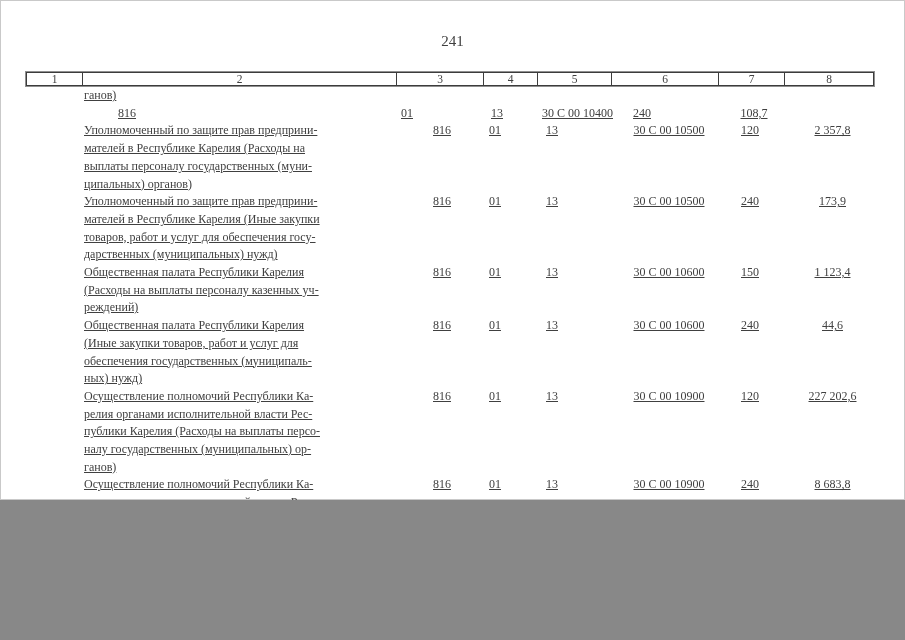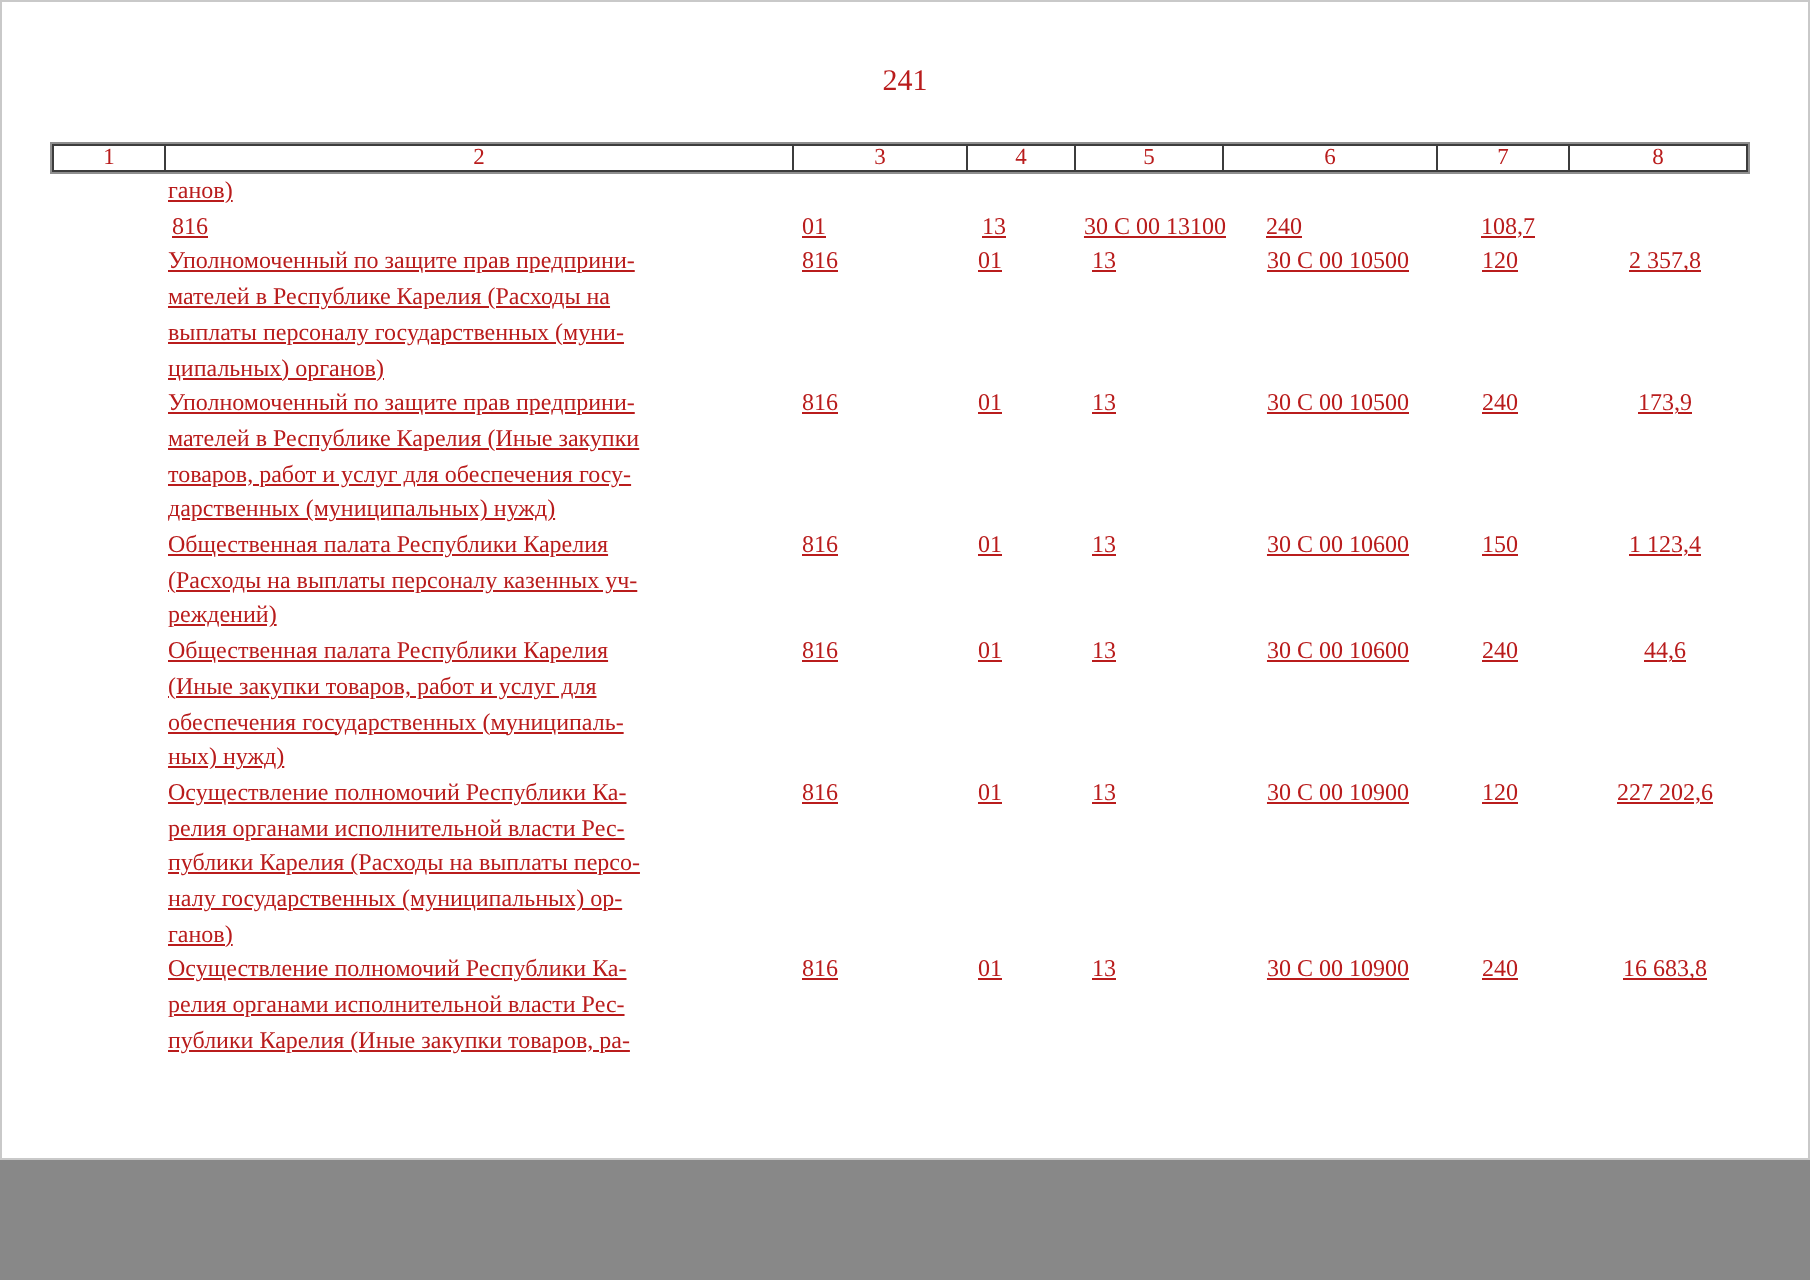--- a/index.html
+++ b/index.html
@@ -1,23 +1,23 @@
 <!DOCTYPE html>
 <html><head>
 <meta charset="utf-8">
 <style>
   html,body { margin:0; padding:0; background:#888; }
   #page {
     position: relative;
     width: 905px;
-    height: 580px;
+    height: 500px;
     background: #ffffff;
     box-shadow: inset 0 0 0 1px #c9c9c9;
     font-family: "Liberation Serif", serif;
-    color: #b91c1c;
+    color: #404040;
     overflow: hidden;
   }
   .page-number {
     position: absolute;
     top: 33px;
     left: 0;
     width: 100%;
     text-align: center;
     font-size: 15px;
   }
@@ -46,21 +46,21 @@
     top: 87px;
     left: 25px;
     width: 855px;
     font-size: 12px;
     line-height: 17.7px;
     text-decoration: underline;
   }
   .row { display: grid; grid-template-columns: 57px 315px 88px 55px 75px 108px 67px 90px; align-items: start; }
   .cell { box-sizing: border-box; }
   .desc { white-space: pre-line; padding-left: 2px; }
-  .c3 { padding-left: 4px; }
+  .c3 { padding-left: 4px; margin-left: 32px; }
   .c4 { padding-left: 4px; }
   .c5 { padding-left: 6px; }
   .c6 { text-align: center; }
   .c7 { padding-left: 6px; margin-left: 12px; }
   .c8 { text-align: center; padding-right: 5px; }
   .w1 { width: 57px; } .w2 { width: 315px; } .w3 { width: 88px; } .w4 { width: 55px; }
   .w5 { width: 75px; } .w6 { width: 108px; } .w7 { width: 67px; } .w8 { width: 90px; }
 </style>
 </head>
 <body>
@@ -91,21 +91,21 @@
       <div class="cell c6"></div>
       <div class="cell c7"></div>
       <div class="cell c8"></div>
     </div>
 
     <div class="row">
       <div class="cell"></div>
       <div class="cell c3">816</div>
       <div class="cell c4">01</div>
       <div class="cell c5">13</div>
-      <div class="cell c6">30 С 00 13100</div>
+      <div class="cell c6">30 С 00 10400</div>
       <div class="cell c7">240</div>
       <div class="cell c8">108,7</div>
     </div>
 
     <div class="row">
       <div class="cell"></div>
       <div class="cell desc">Уполномоченный по защите прав предприни-
 мателей в Республике Карелия (Расходы на
 выплаты персоналу государственных (муни-
 ципальных) органов)</div>
@@ -176,17 +176,17 @@
     <div class="row">
       <div class="cell"></div>
       <div class="cell desc">Осуществление полномочий Республики Ка-
 релия органами исполнительной власти Рес-
 публики Карелия (Иные закупки товаров, ра-</div>
       <div class="cell c3">816</div>
       <div class="cell c4">01</div>
       <div class="cell c5">13</div>
       <div class="cell c6">30 С 00 10900</div>
       <div class="cell c7">240</div>
-      <div class="cell c8">16 683,8</div>
+      <div class="cell c8">8 683,8</div>
     </div>
 
   </div>
 </div>
 
 </body></html>

